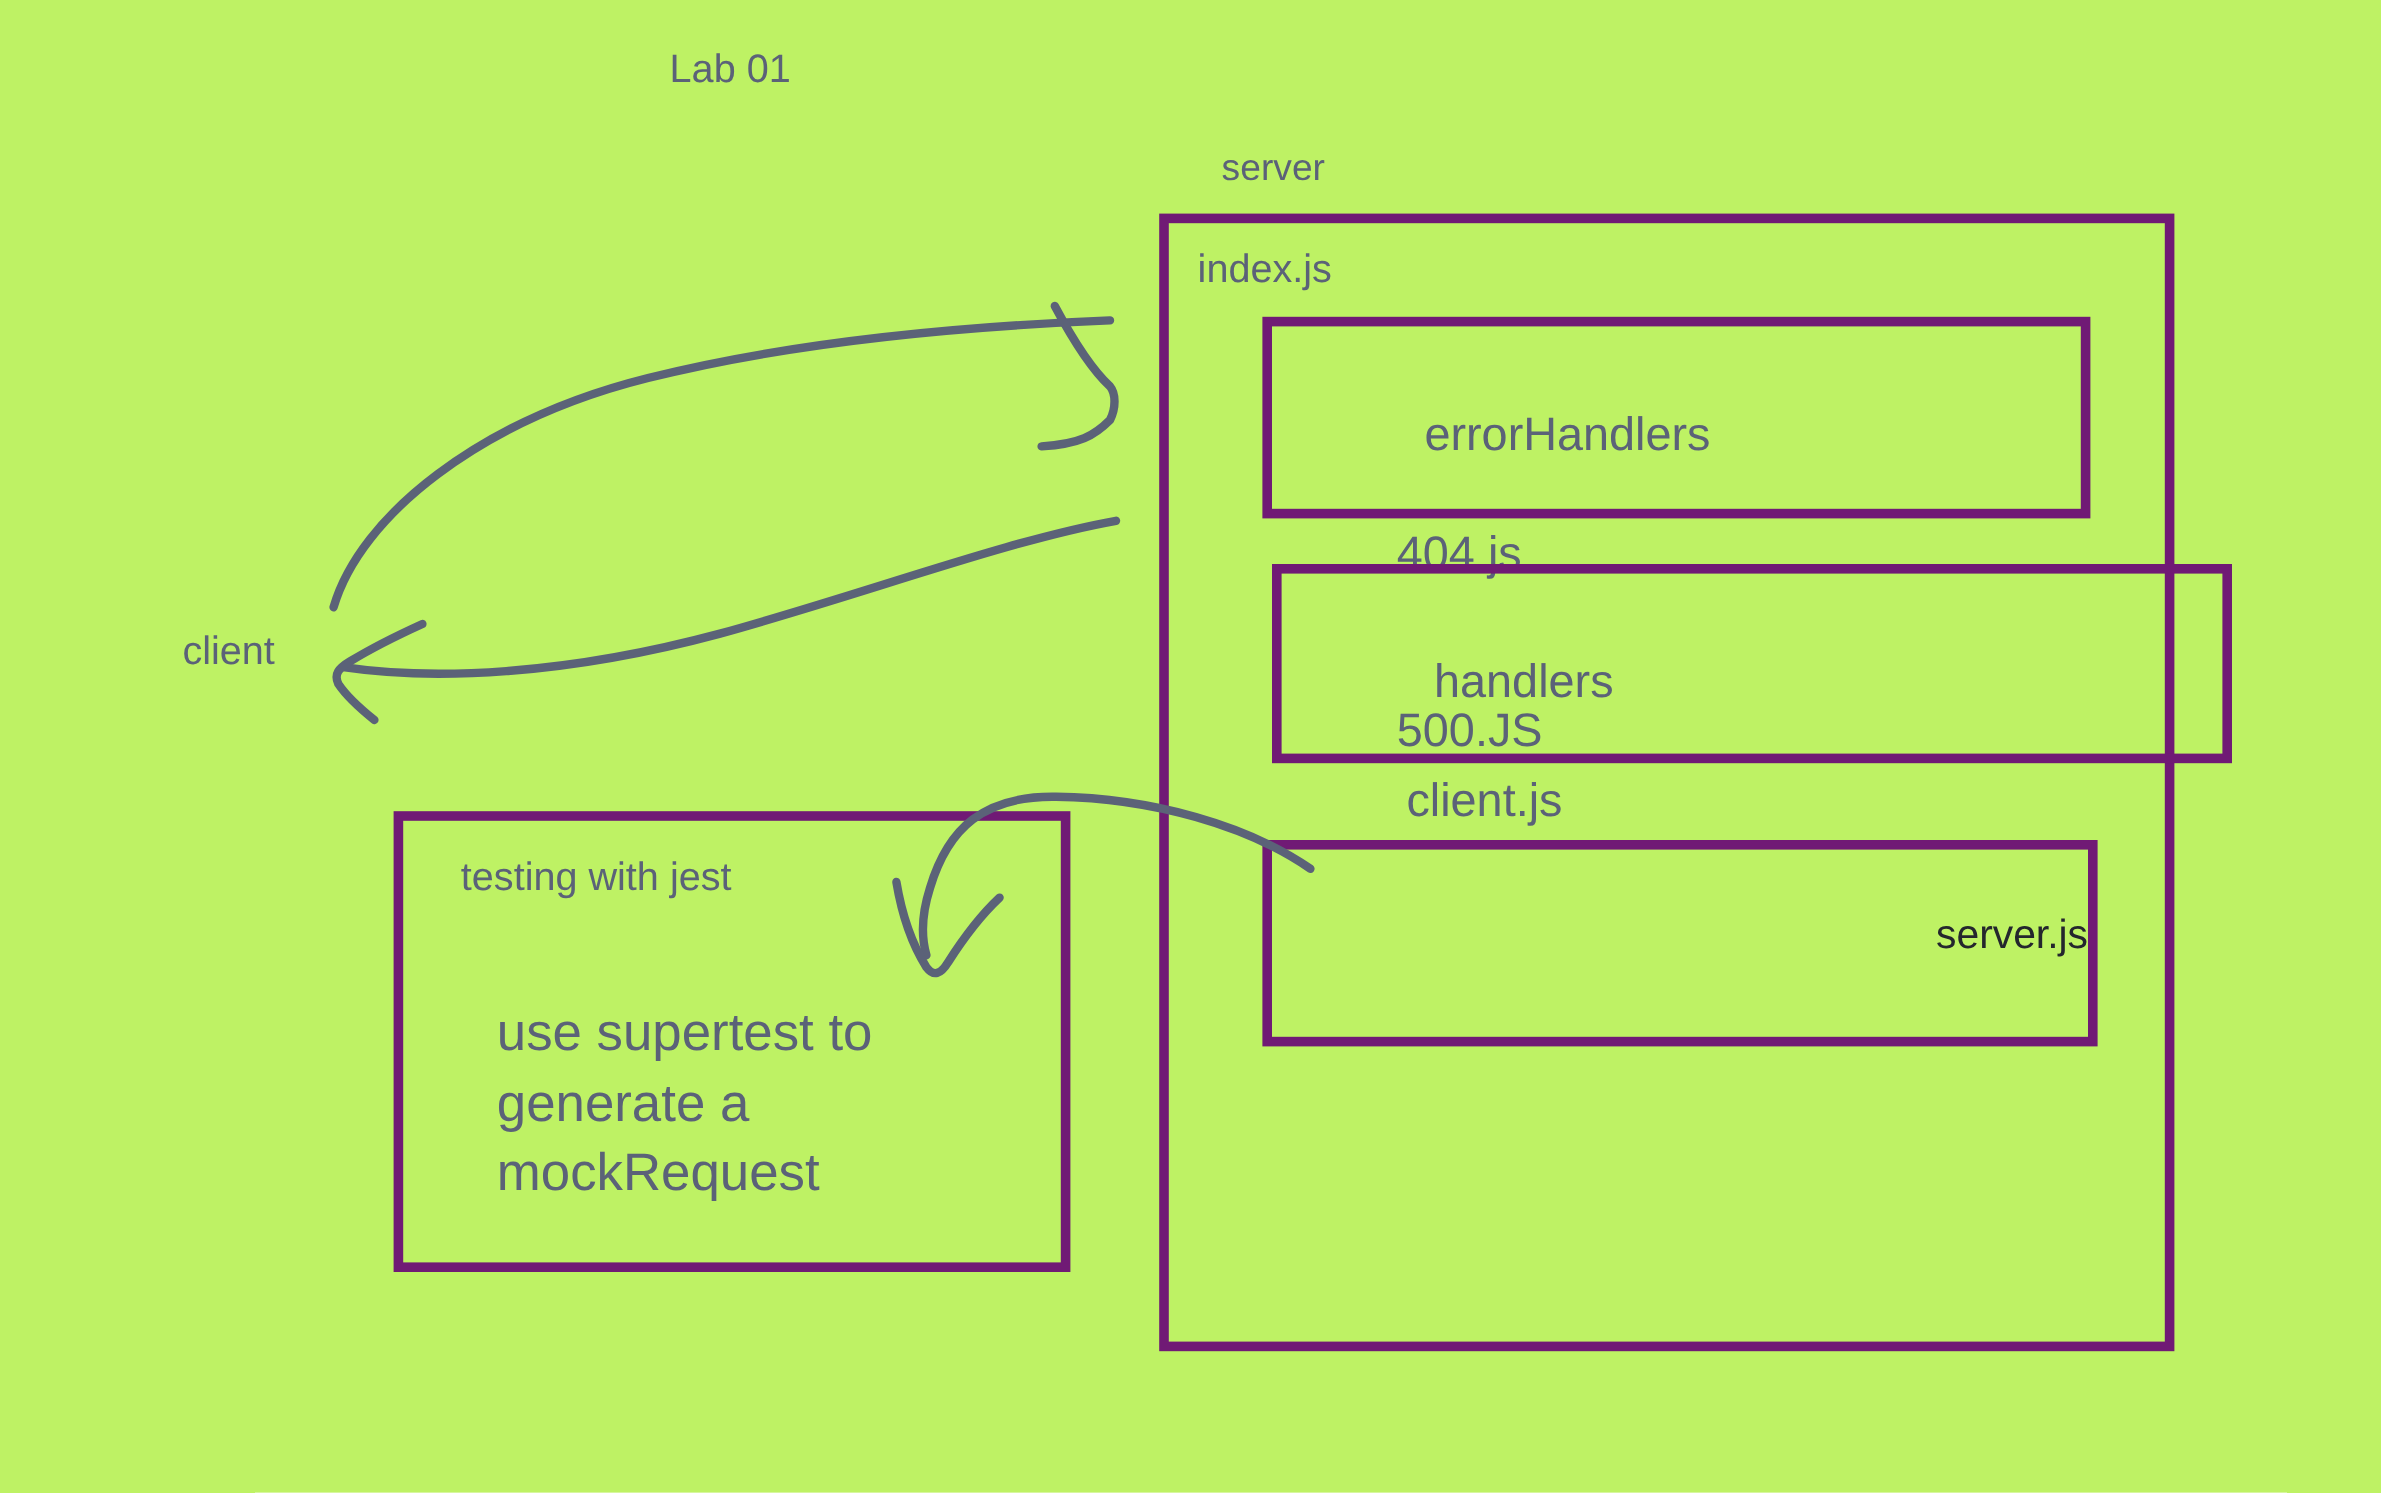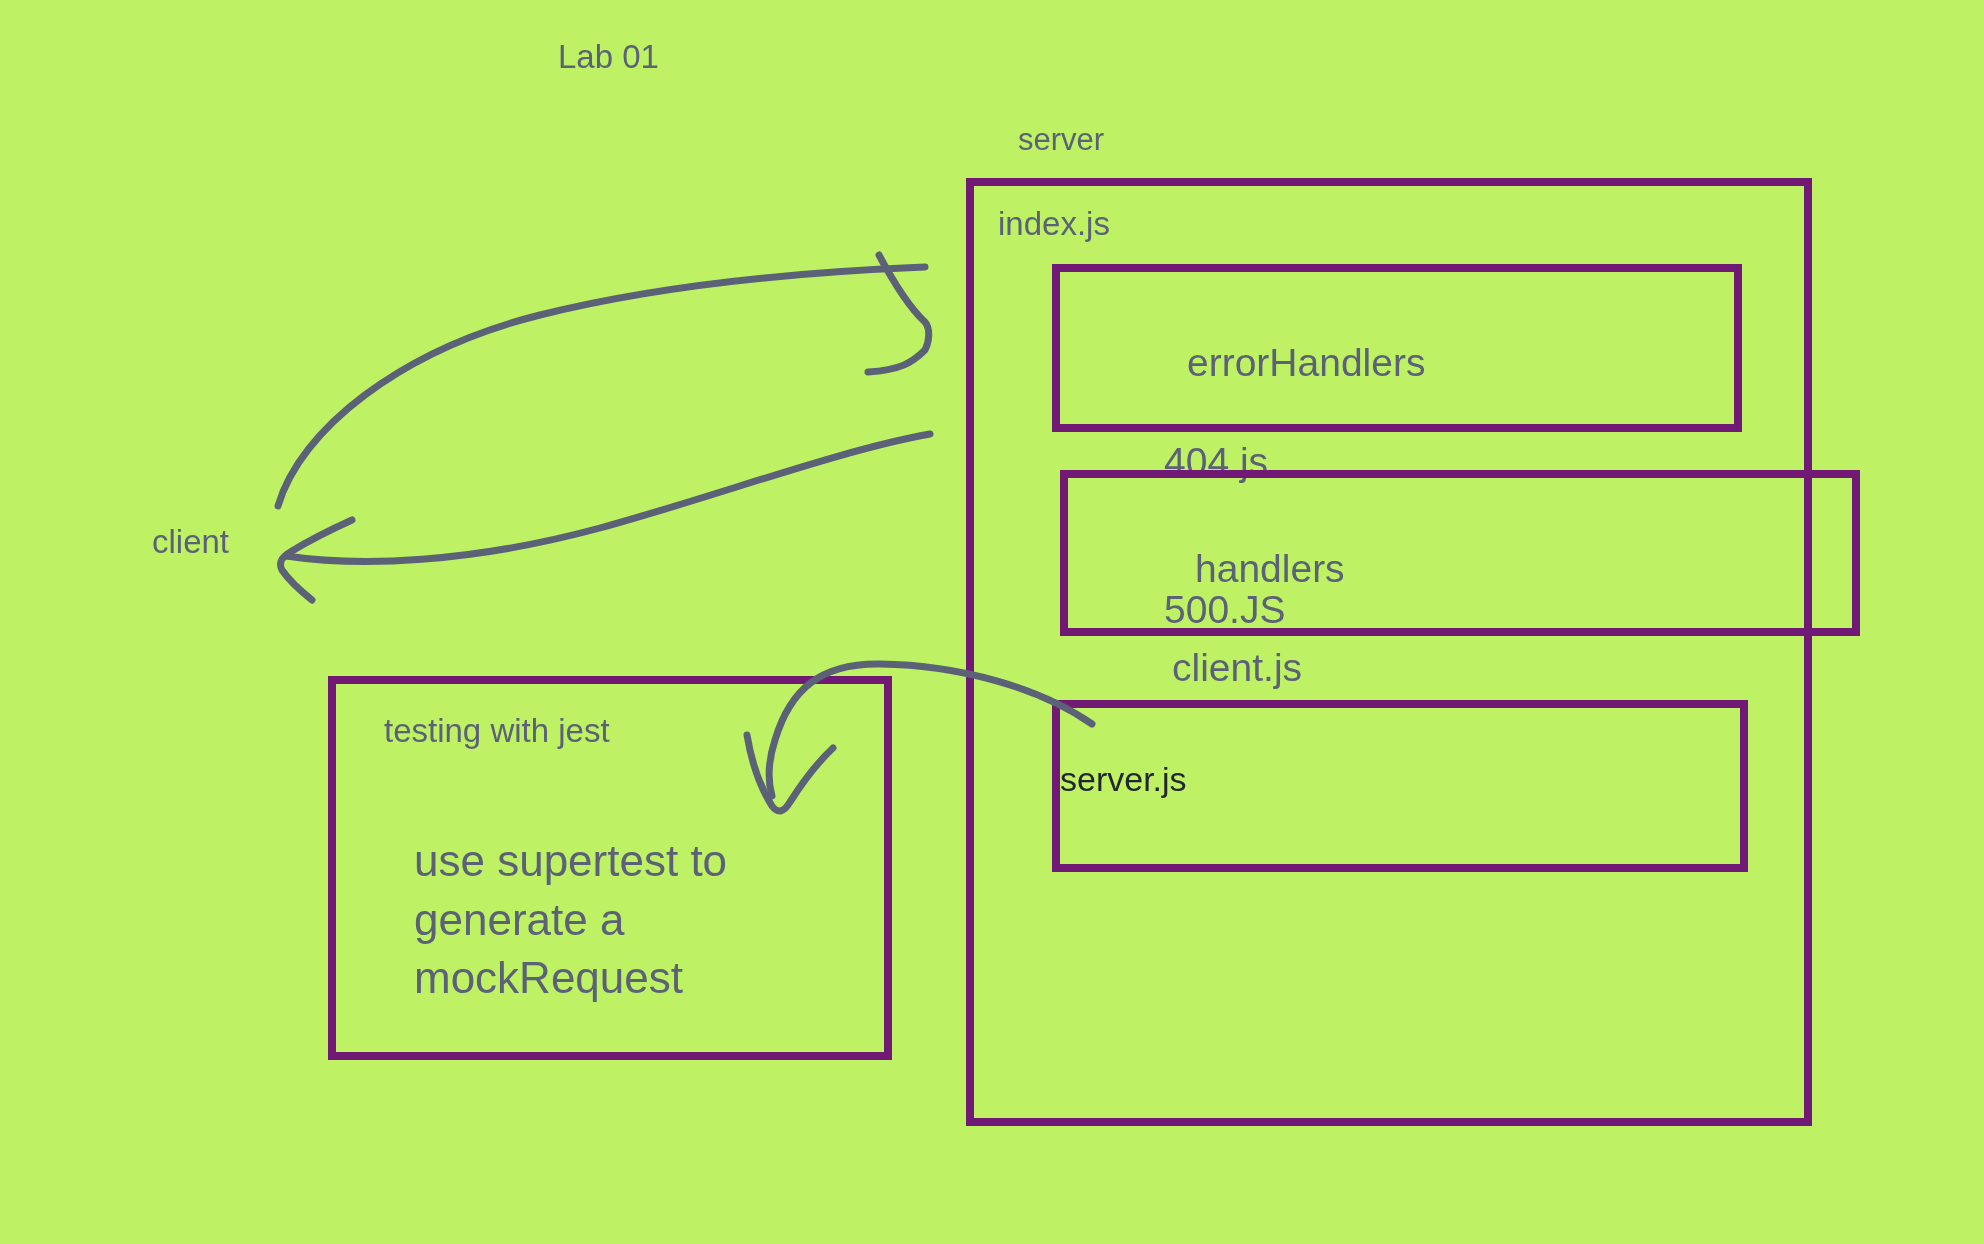--- a/index.html
+++ b/index.html
@@ -87,21 +87,21 @@
     font-size: 39px;
     line-height: 1.27;
     white-space: pre;
   }
   .indent-1 { padding-left: 42px; display: block; }
 
   #serverjs-text {
     position: absolute;
     left: 0; right: 0;
     top: 52px;
-    text-align: left;
+    text-align: right;
     color: #24262d;
     font-size: 34px;
     white-space: pre;
   }
 
   
   #client-label {
     left: 152px;
     top: 523px;
     font-size: 33px;

